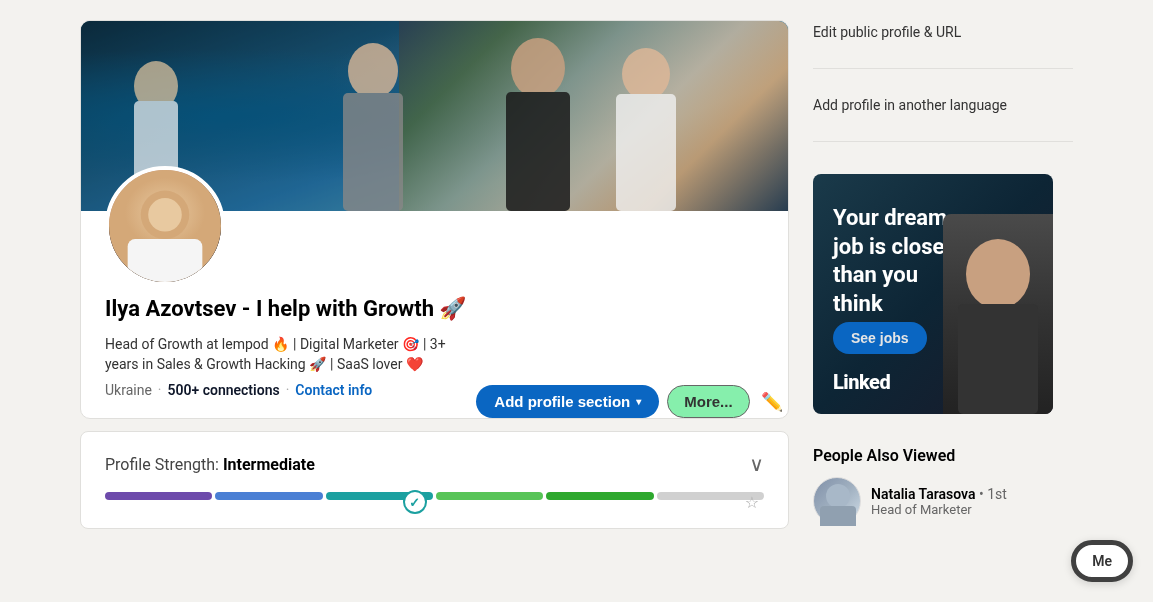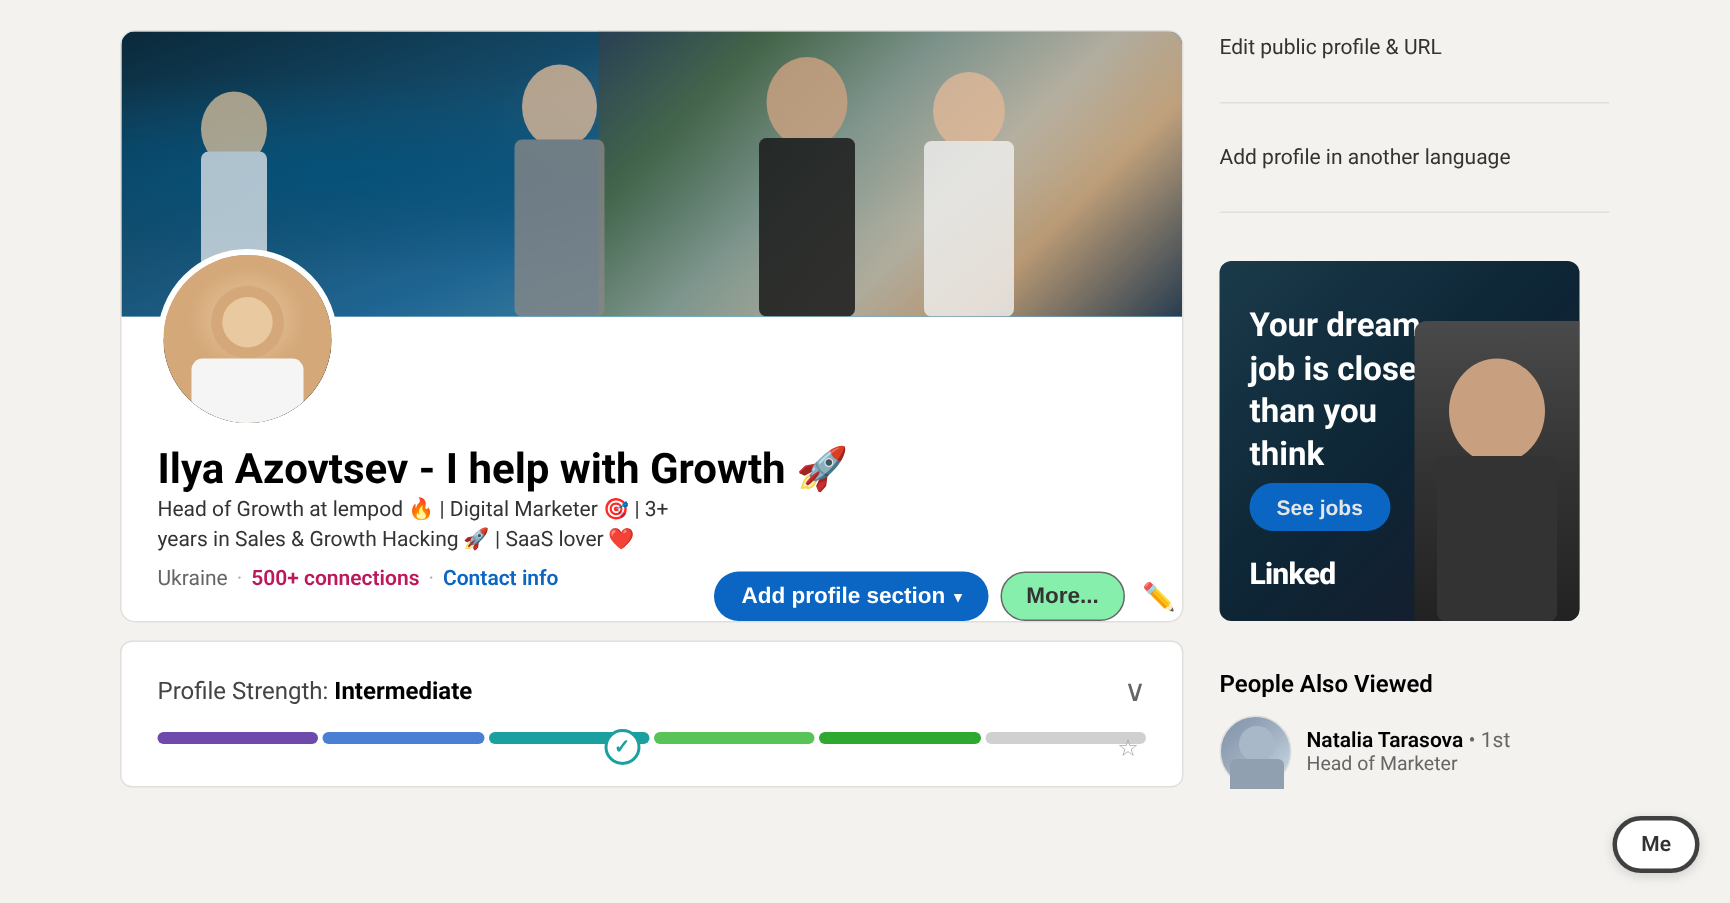--- a/index.html
+++ b/index.html
@@ -139,43 +139,43 @@
     .btn-edit {
       background: none;
       border: none;
       cursor: pointer;
       color: #666;
       font-size: 18px;
       padding: 4px;
     }
 
     .profile-name {
-      font-size: 28px;
+      font-size: 22px;
       font-weight: 700;
       color: #000;
-      margin-bottom: 2px;
+      margin-bottom: 14px;
     }
 
     .profile-headline {
       font-size: 14px;
       color: #333;
       line-height: 1.4;
       margin-bottom: 8px;
     }
 
     .profile-meta {
       font-size: 14px;
       color: #666;
       display: flex;
       align-items: center;
       gap: 6px;
     }
 
     .profile-meta .connections {
-      color: #be185d;
+      color: #0f172a;
       font-weight: 600;
       cursor: pointer;
     }
 
     .profile-meta .contact-info {
       color: #0a66c2;
       font-weight: 600;
       cursor: pointer;
     }
 
@@ -400,21 +400,21 @@
       font-size: 13px;
       color: #666;
     }
 
     
     .floating-msg {
       position: fixed;
       bottom: 20px;
       right: 20px;
       background: #fff;
-      border: 3px solid #404040;
+      border: 5px solid #404040;
       border-radius: 24px;
       padding: 8px 16px;
       font-size: 14px;
       font-weight: 600;
       color: #333;
       cursor: pointer;
       box-shadow: 0 2px 8px rgba(0,0,0,0.15);
     }
   </style>
 </head>

